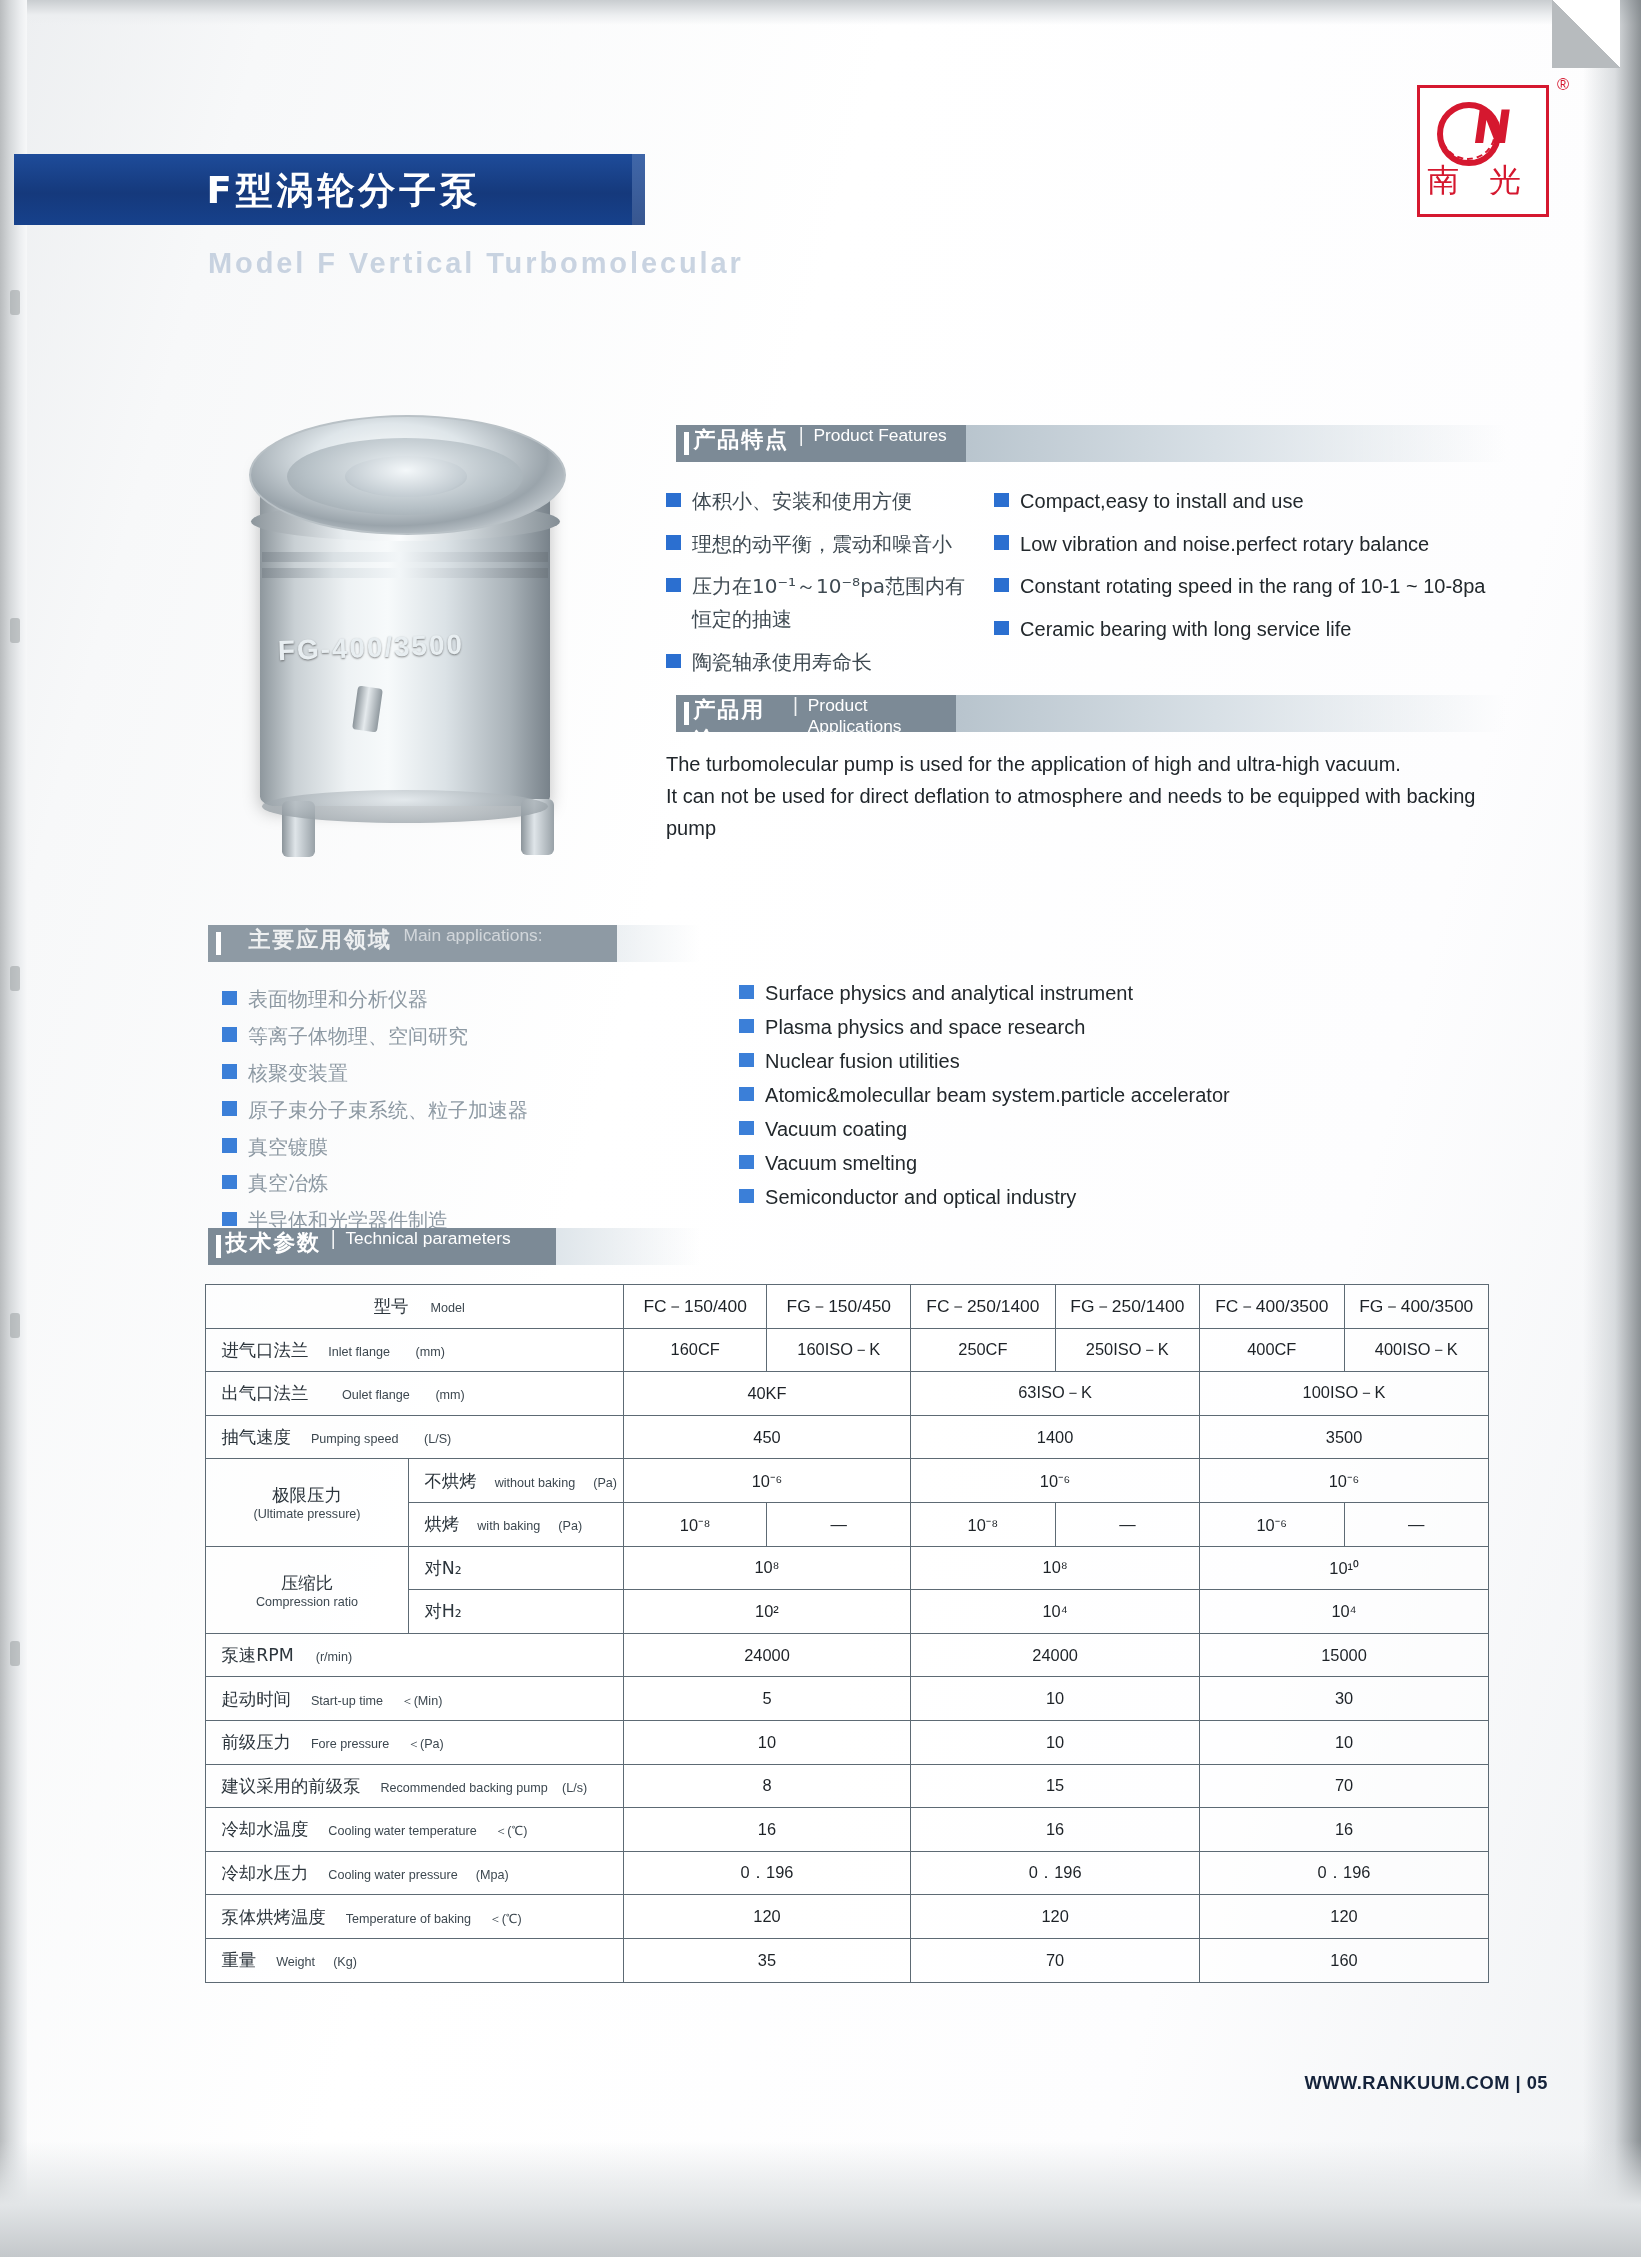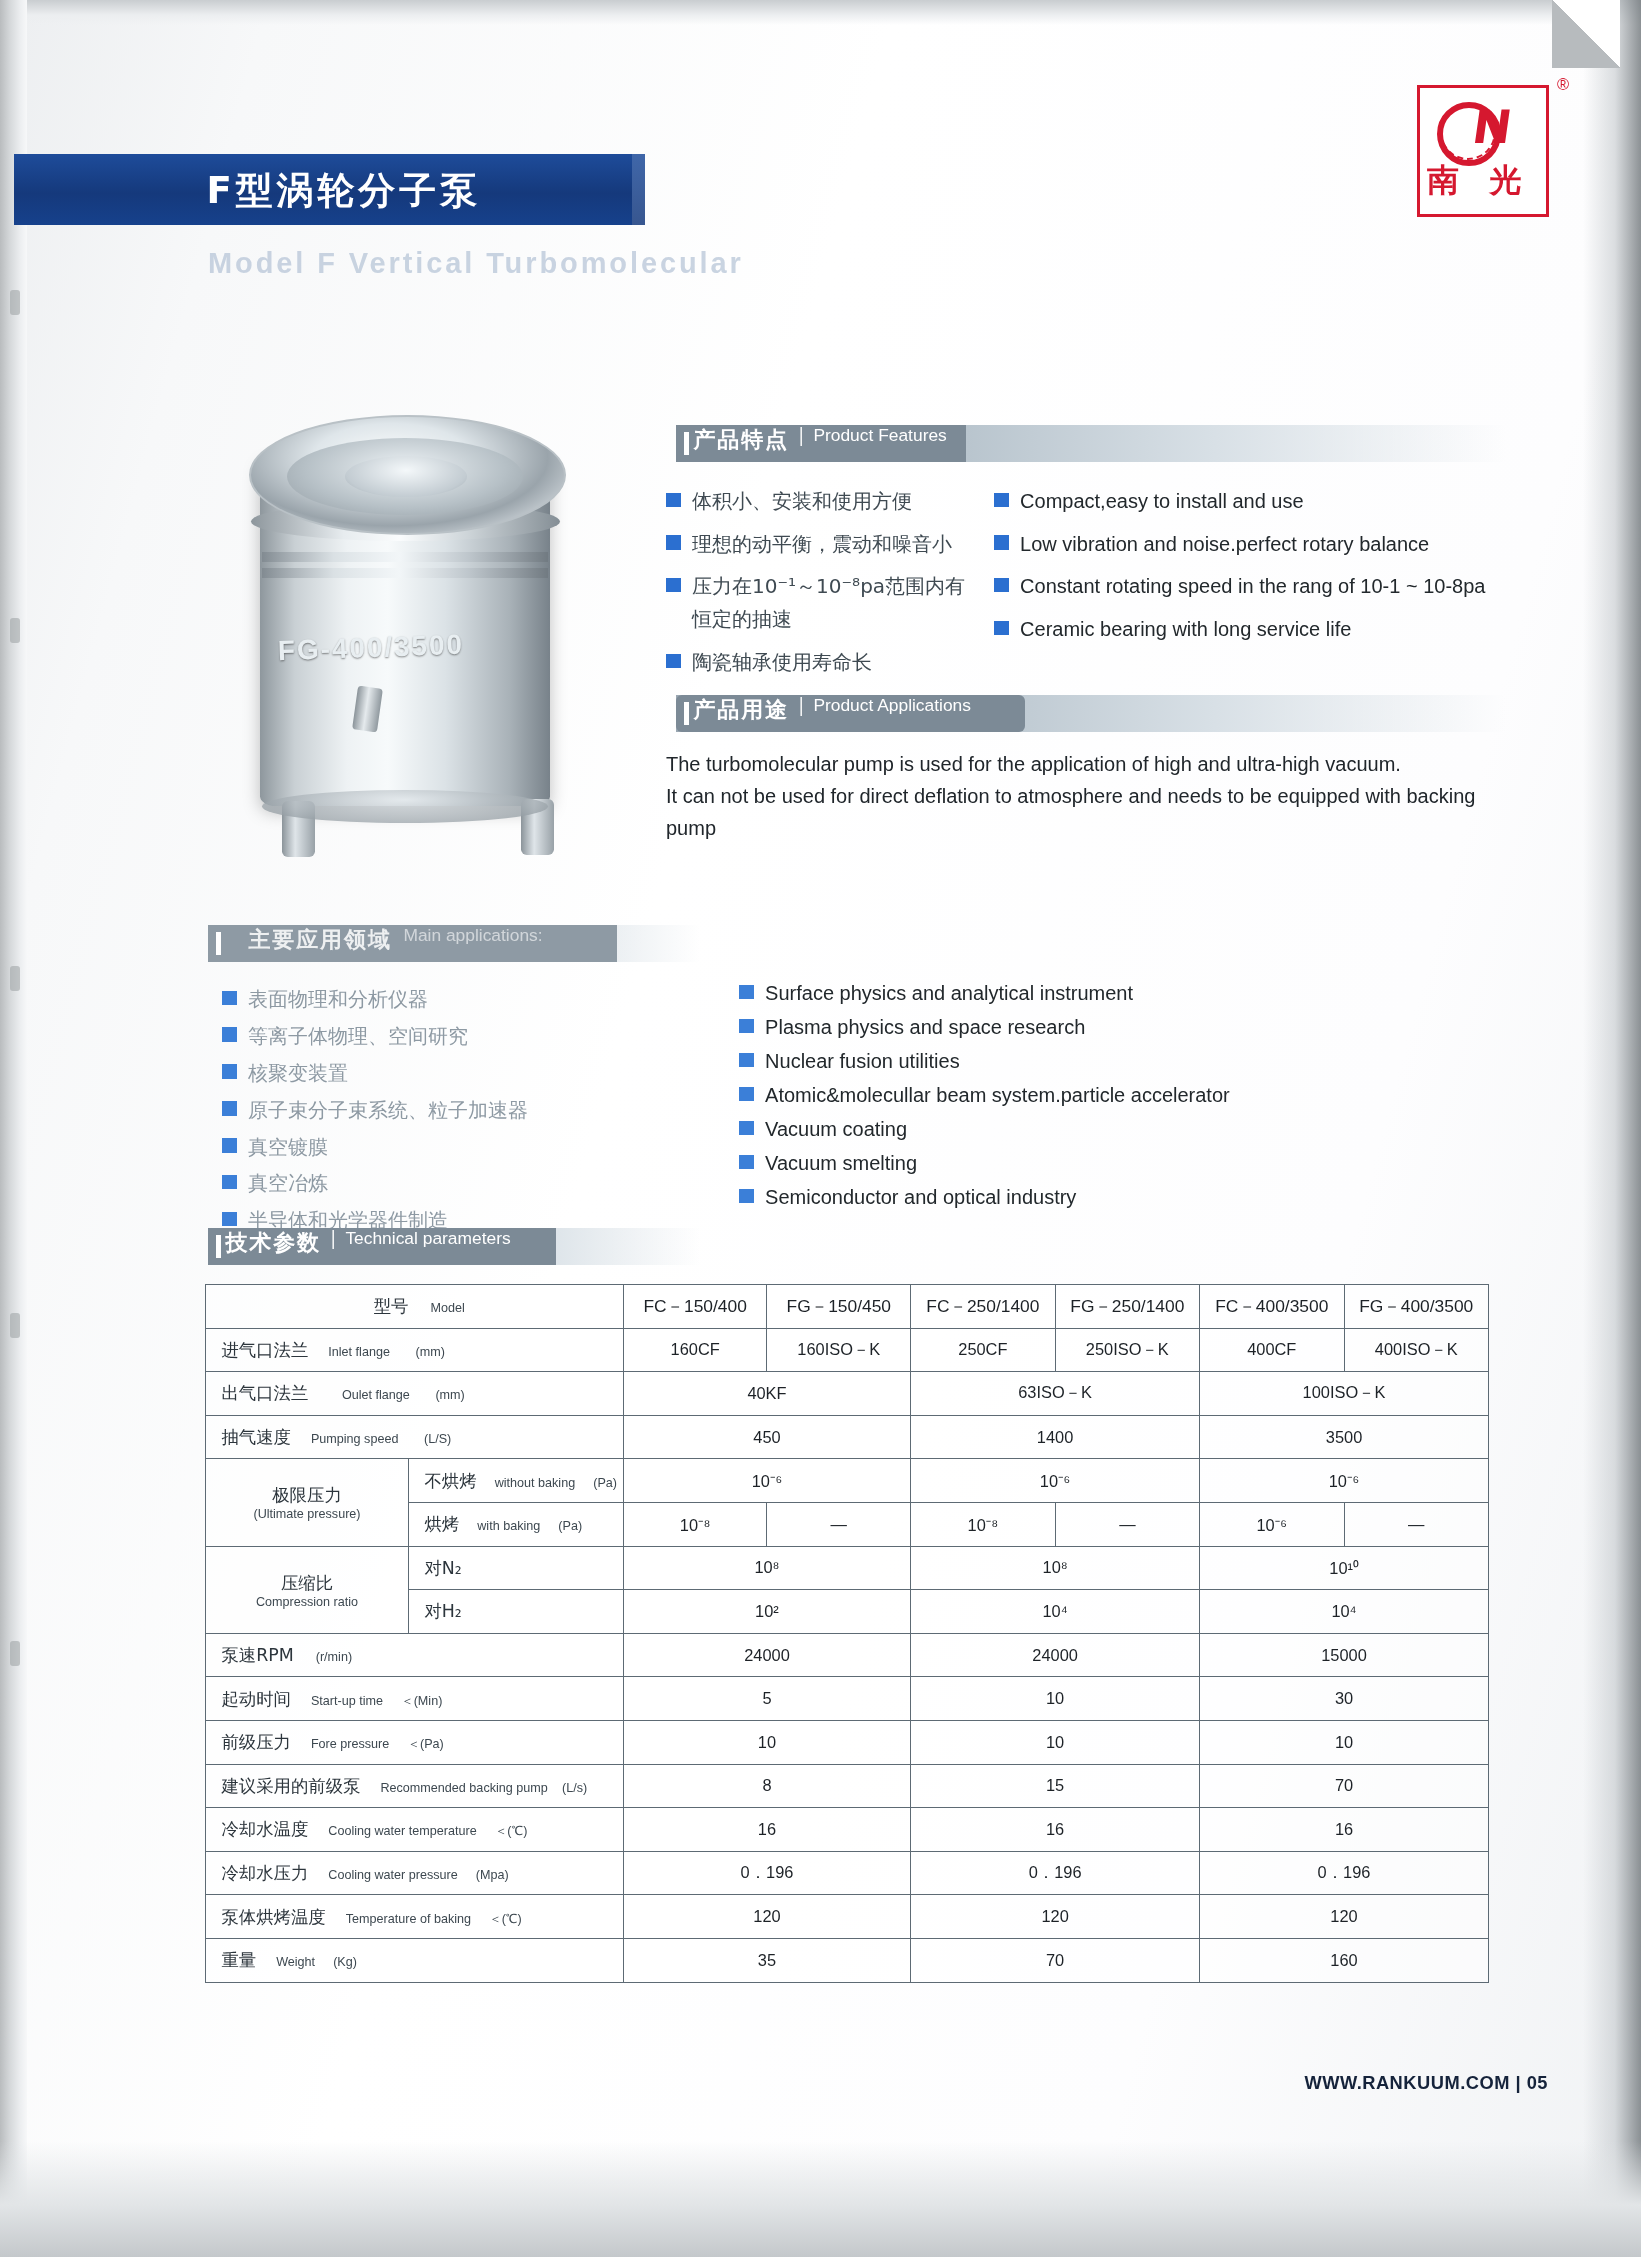--- a/index.html
+++ b/index.html
@@ -48,21 +48,21 @@
   .logo{
     position:absolute;right:92px;top:85px;width:126px;height:126px;border:3.9px solid #d5182f;background:#fff;
   }
   .logo .mark{position:absolute;left:11.6px;top:9.7px;width:100px;height:60px;}
   .logo .gear{position:absolute;left:5.8px;top:3.9px;width:52px;height:52px;border:6.8px solid #d5182f;border-radius:50%;}
   .logo .gear:before{content:"";position:absolute;left:-3.9px;top:-3.9px;width:52px;height:52px;
      border:2.9px dashed #d5182f;border-radius:50%;}
   .logo .n{position:absolute;left:41px;top:1.9px;font-size:46px;color:#d5182f;font-weight:bold;
      font-family:"DejaVu Sans",sans-serif;transform:skewX(-8deg);}
   .logo .cn{position:absolute;left:0;top:71px;width:118px;text-align:center;color:#d5182f;
-     font-size:32px;font-weight:bold;letter-spacing:9.7px;font-family:"DejaVu Sans","Liberation Sans",sans-serif;}
+     font-size:32px;font-weight:normal;letter-spacing:9.7px;font-family:"DejaVu Sans","Liberation Sans",sans-serif;}
   .logo .reg{position:absolute;right:-23px;top:-13.5px;color:#d5182f;font-size:16.4px;}
 
   
   .photo{position:absolute;left:241px;top:386px;width:348px;height:521px;}
   .pump-body{position:absolute;left:19.3px;top:72px;width:290px;height:348px;border-radius:15.4px/9.7px;
     background:linear-gradient(to right,#8e979d 0%,#c9d0d4 12%,#eef2f4 30%,#f7fafb 44%,#dbe2e6 64%,#a9b2b8 86%,#78828a 100%);
     box-shadow:0 5.8px 17.4px rgba(0,0,0,.25);}
   .pump-top{position:absolute;left:7.7px;top:29px;width:313px;height:116px;border-radius:50%;
     background:radial-gradient(ellipse at 45% 35%,#fbfdfd 0%,#dfe6ea 32%,#9aa4ab 64%,#c7ced3 80%,#7d878e 100%);
     border:2.9px solid #b9c1c6;}
@@ -186,21 +186,21 @@
 
   <div style="position:absolute;left:994px;top:485px;width:521px;">
     <div class="li en"><span class="bullet"></span><span>Compact,easy to install and use</span></div>
     <div class="li en"><span class="bullet"></span><span>Low vibration and noise.perfect rotary balance</span></div>
     <div class="li en"><span class="bullet"></span><span>Constant rotating speed in the rang of 10-1 ~ 10-8pa</span></div>
     <div class="li en"><span class="bullet"></span><span>Ceramic bearing with long service life</span></div>
   </div>
 
   <div class="sec" style="left:676px;top:695px;width:830px;">
     <div class="bar" style="width:830px;"></div>
-    <div class="tab" style="width:349px;border-radius:6px;">
+    <div class="tab" style="width:280px;">
       <div class="accent"></div>
       <span class="cn">产品用途</span>
       <span class="pipe">|</span>
       <span class="en">Product Applications</span>
     </div>
   </div>
 
   <div class="para" style="position:absolute;left:666px;top:748px;width:850px;">
     <div>The turbomolecular pump is used for the application of high and ultra-high vacuum.</div>
     <div>It can not be used for direct deflation to atmosphere and needs to be equipped with backing</div>

